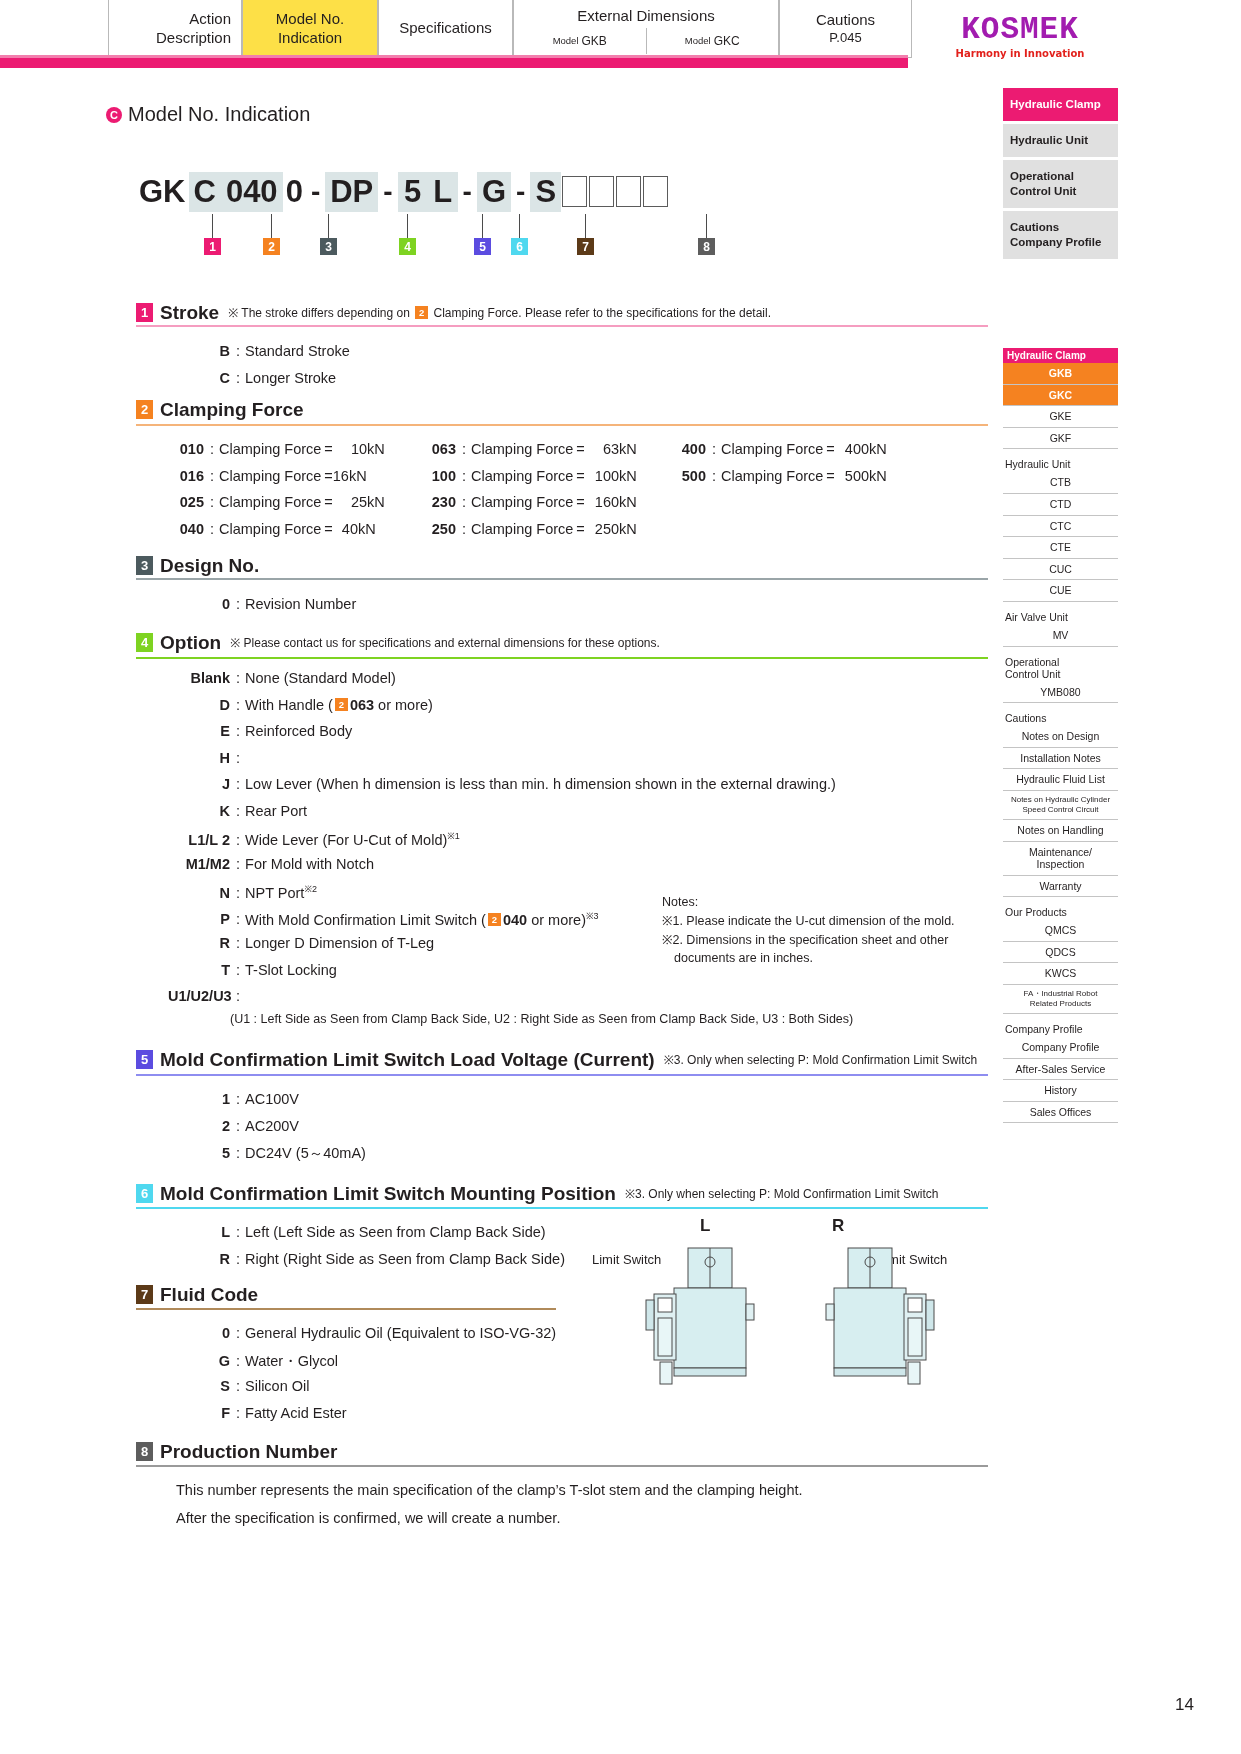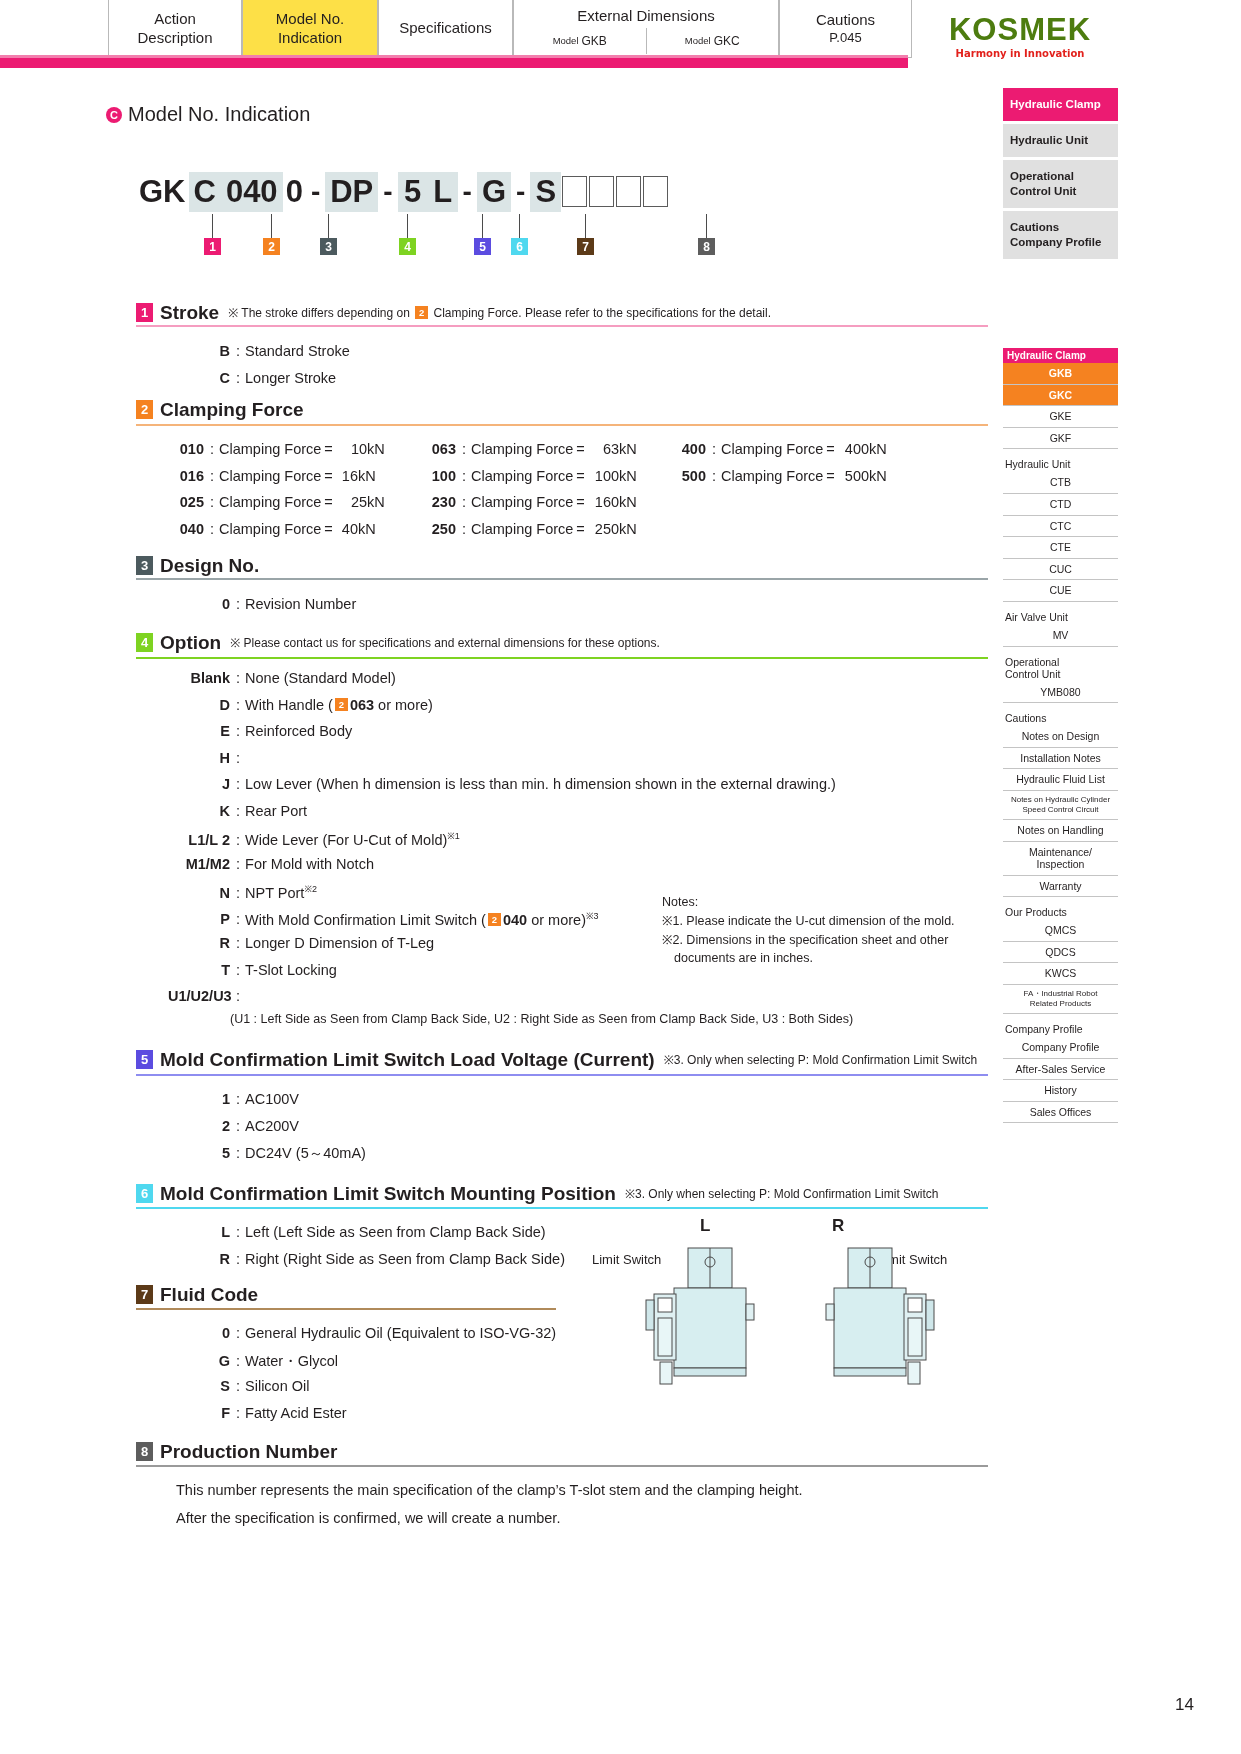--- a/index.html
+++ b/index.html
@@ -17,40 +17,40 @@
   .header { position:absolute; left:0; top:0; width:1241px; height:68px; }
   .tabstrip { position:absolute; left:108px; top:0; height:58px; display:flex; align-items:stretch; }
   .tab {
     border-left:1px solid #b9b9b9; border-right:1px solid #b9b9b9;
     border-bottom:1px solid #b9b9b9;
     display:flex; flex-direction:column; align-items:center; justify-content:center;
     font-size:15px; color:#231f20; text-align:center; line-height:1.25;
     padding:0 10px; background:#ffffff;
   }
   .tab.active { background:#fde047; }
-  .tab-1 { width:134px; }
+  .tab-1 { width:134px;text-align:right; }
   .tab-2 { width:136px; }
   .tab-3 { width:135px; }
   .tab-4 { width:266px; padding:0; }
   .tab-4 .ext-title { font-size:15px; margin-top:4px; }
   .tab-4 .ext-row { display:flex; width:100%; height:26px; margin-top:3px; }
   .tab-4 .ext-cell { flex:1; display:flex; align-items:center; justify-content:center;
                      font-size:12px; }
   .tab-4 .ext-cell + .ext-cell { border-left:1px solid #b9b9b9; }
   .ext-cell .sm { font-size:9.5px; margin-right:3px; }
   .tab-5 { width:133px; }
   .tab .l2 { font-size:13px; }
 
   .pinkbar { position:absolute; left:0; top:58px; width:908px; height:10px; background:#ec1b72; }
   .pinkbar-thin { position:absolute; left:0; top:55px; width:908px; height:3px; background:#f27ead; }
 
   
   .logo { position:absolute; left:930px; top:14px; width:180px; text-align:center; }
-  .logo .word { font-size:31px; font-weight:bold; color:#4d7c0f; letter-spacing:1px;
-                font-family:Liberation Sans, sans-serif; line-height:1; }
+  .logo .word { font-size:31px; font-weight:bold; color:#a21caf; letter-spacing:1px;
+                font-family:Liberation Mono, monospace; line-height:1; }
   .logo .tag { font-size:10px; font-weight:bold; color:#e2211c; margin-top:3px;
                font-family:"DejaVu Sans", sans-serif; }
 
   
   .page-title { position:absolute; left:106px; top:103px; display:flex; align-items:center; }
   .bullet-c {
     width:16px; height:16px; border-radius:50%;
     background:#ec1b72; color:#fff; font-size:11px; font-weight:bold;
     display:flex; align-items:center; justify-content:center; margin-right:6px;
   }
@@ -234,21 +234,21 @@
     <div class="defrow" style="left: 168px; top: 441px;">
       <span class="defkey" style="width: 36px;">010</span>
       <span class="defcolon">:</span>
       <span class="defval">Clamping Force =</span>
       <span style="display: inline-block; width: 52px; text-align: right;">10kN</span>
     </div>
     <div class="defrow" style="left: 168px; top: 467.5px;">
       <span class="defkey" style="width: 36px;">016</span>
       <span class="defcolon">:</span>
       <span class="defval">Clamping Force =</span>
-      <span style="display: inline-block; width: 52px; text-align: center;">16kN</span>
+      <span style="display: inline-block; width: 52px; text-align: left;">16kN</span>
     </div>
     <div class="defrow" style="left: 168px; top: 494px;">
       <span class="defkey" style="width: 36px;">025</span>
       <span class="defcolon">:</span>
       <span class="defval">Clamping Force =</span>
       <span style="display: inline-block; width: 52px; text-align: right;">25kN</span>
     </div>
     <div class="defrow" style="left: 168px; top: 520.5px;">
       <span class="defkey" style="width: 36px;">040</span>
       <span class="defcolon">:</span>

